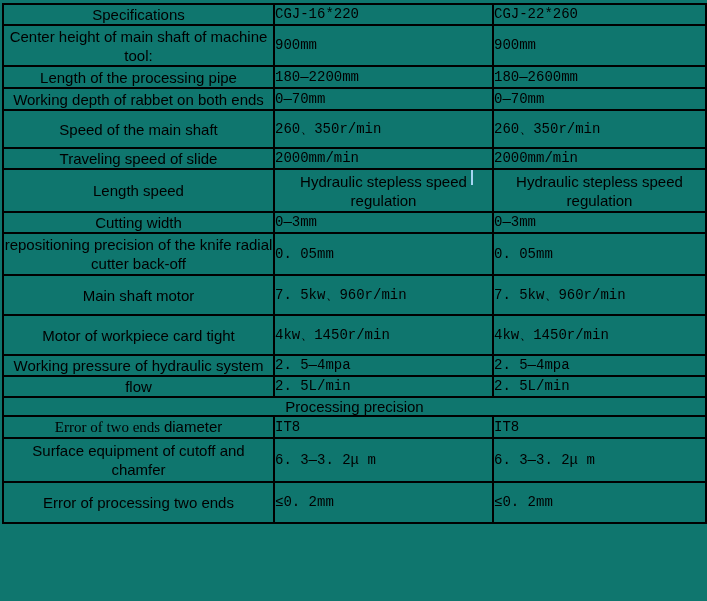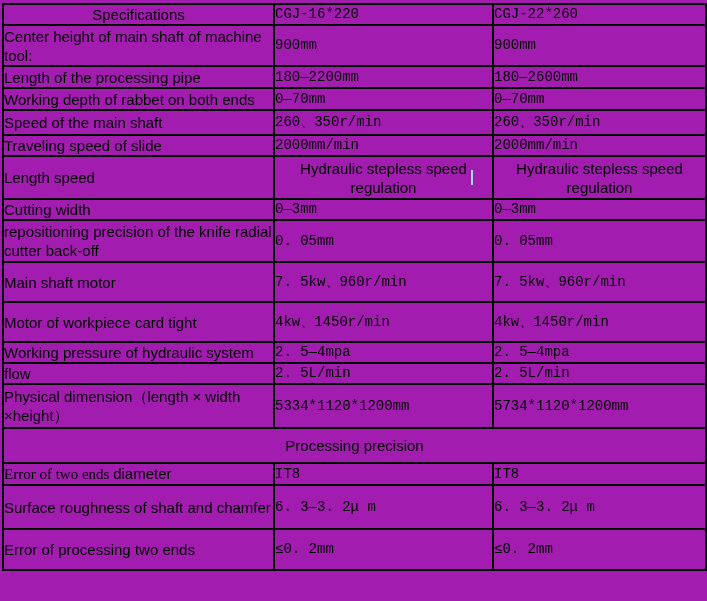--- a/index.html
+++ b/index.html
@@ -7,21 +7,21 @@
     padding: 0;
     background: #ffffff;
     width: 707px;
     height: 601px;
     font-family: "Liberation Sans", sans-serif;
   }
   .page {
     position: relative;
     width: 707px;
     height: 601px;
-    background: #a21caf;
+    background: #0f766e;
     overflow: hidden;
   }
   table.spec {
     position: absolute;
     left: 2px;
     top: 3px;
     width: 703px;
     border-collapse: collapse;
     table-layout: fixed;
     border: 2px solid #000000;
@@ -31,21 +31,21 @@
     overflow: hidden;
     vertical-align: middle;
     color: #000000;
     padding: 0;
   }
   td.lab {
     font-family: "Liberation Sans", sans-serif;
     font-size: 15px;
     line-height: 19px;
     padding: 1px 5px 1px 6px;
-    text-align: left;
+    text-align: center;
   }
   td.center { text-align: center; padding-left: 0; padding-right: 0; }
   td.val {
     font-family: "Liberation Mono", "DejaVu Sans Mono", monospace;
     font-size: 14px;
     line-height: 17px;
     text-align: left;
   }
   td.sansval {
     font-family: "Liberation Sans", sans-serif;
@@ -102,21 +102,21 @@
         <td class="val">180—2200mm</td>
         <td class="val">180—2600mm</td>
       </tr>
 
       <tr style="height:22px">
         <td class="lab">Working depth of rabbet on both ends</td>
         <td class="val">0—70mm</td>
         <td class="val">0—70mm</td>
       </tr>
 
-      <tr style="height:25px">
+      <tr style="height:38px">
         <td class="lab">Speed of the main shaft</td>
         <td class="val">260、350r/min</td>
         <td class="val">260、350r/min</td>
       </tr>
 
       <tr style="height:20px">
         <td class="lab">Traveling speed of slide</td>
         <td class="val">2000mm/min</td>
         <td class="val">2000mm/min</td>
       </tr>
@@ -157,39 +157,34 @@
         <td class="val">2. 5—4mpa</td>
         <td class="val">2. 5—4mpa</td>
       </tr>
 
       <tr style="height:20px">
         <td class="lab">flow</td>
         <td class="val">2. 5L/min</td>
         <td class="val">2. 5L/min</td>
       </tr>
 
-      <tr style="height:44px">
-        <td class="lab">Physical dimension（length × width ×height）</td>
-        <td class="val">5334*1120*1200mm</td>
-        <td class="val">5734*1120*1200mm</td>
-      </tr>
 
 
-      <tr style="height:35px">
+      <tr style="height:19px">
         <td class="sec" colspan="3">Processing precision</td>
       </tr>
 
       <tr style="height:19px">
         <td class="lab"><span class="serifpart">Error of two ends </span><span>diameter</span></td>
         <td class="val">IT8</td>
         <td class="val">IT8</td>
       </tr>
 
       <tr style="height:44px">
-        <td class="lab">Surface roughness of shaft and chamfer</td>
+        <td class="lab">Surface equipment of cutoff and chamfer</td>
         <td class="val">6. 3—3. 2μ m</td>
         <td class="val">6. 3—3. 2μ m</td>
       </tr>
 
       <tr style="height:41px">
         <td class="lab">Error of processing two ends</td>
         <td class="val">≤0. 2mm</td>
         <td class="val">≤0. 2mm</td>
       </tr>
     </tbody>

